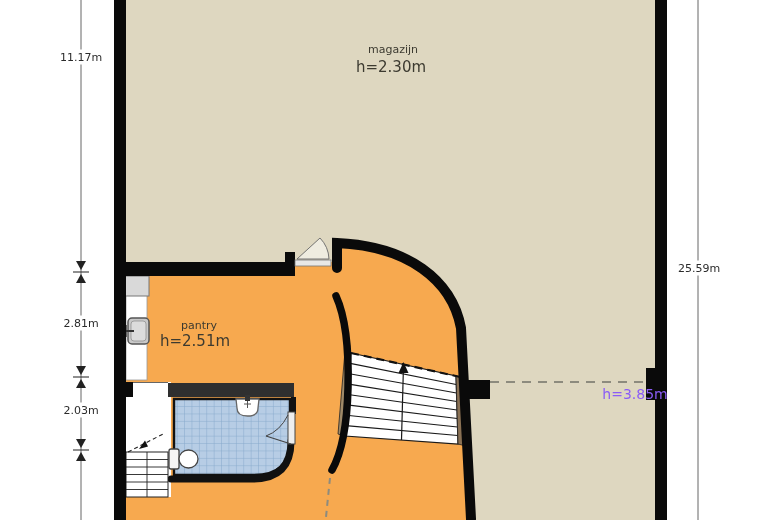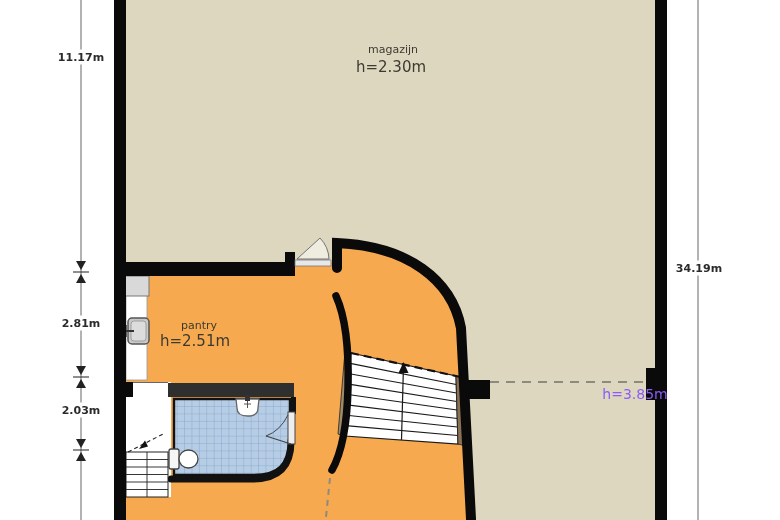--- a/index.html
+++ b/index.html
@@ -3,21 +3,21 @@
 <meta charset="utf-8">
 <style>
   html,body{margin:0;padding:0;background:#fff;}
   #plan-wrap{position:relative;width:780px;height:520px;background:#fff;overflow:hidden;
              font-family:"DejaVu Sans","Liberation Sans",sans-serif;}
   #plan-wrap svg{position:absolute;left:0;top:0;}
   .lbl{position:absolute;transform:translate(-50%,-50%);white-space:nowrap;color:#3c3a30;}
   .room-name{font-size:11px;}
   .room-h{font-size:15px;}
   .zone-h{font-size:14px;color:#8b5cf6;margin-left:14px;}
-  .dim{font-size:11px;font-weight:bold;color:#2b2b2b;background:#fff;padding:1px 3px;}
+  .dim{font-size:11px;font-weight:normal;color:#2b2b2b;background:#fff;padding:1px 3px;}
 </style>
 </head>
 <body>
 
 <div id="plan-wrap">
 
 <svg width="780" height="520" viewBox="0 0 780 520">
   <defs>
     <pattern id="tiles" width="7.4" height="7.4" patternUnits="userSpaceOnUse">
       <path d="M 7.4 0 V 7.4 M 0 7.4 H 7.4" stroke="var(--tile-grid)" stroke-width="1" fill="none"></path>
@@ -133,15 +133,15 @@
 </svg>
 
 <div class="lbl room-name" style="left:393px;top:49px">magazijn</div>
 <div class="lbl room-h" style="left:391px;top:67px">h=2.30m</div>
 <div class="lbl room-name" style="left:199px;top:325px">pantry</div>
 <div class="lbl room-h" style="left:195px;top:341px">h=2.51m</div>
 <div class="lbl zone-h" style="left:621px;top:394px">h=3.85m</div>
 <div class="lbl dim" style="left:81px;top:57px">11.17m</div>
 <div class="lbl dim" style="left:81px;top:323px">2.81m</div>
 <div class="lbl dim" style="left:81px;top:410px">2.03m</div>
-<div class="lbl dim" style="left:699px;top:268px">34.19m</div>
+<div class="lbl dim" style="left:699px;top:268px">25.59m</div>
 
 </div>
 
 </body></html>

